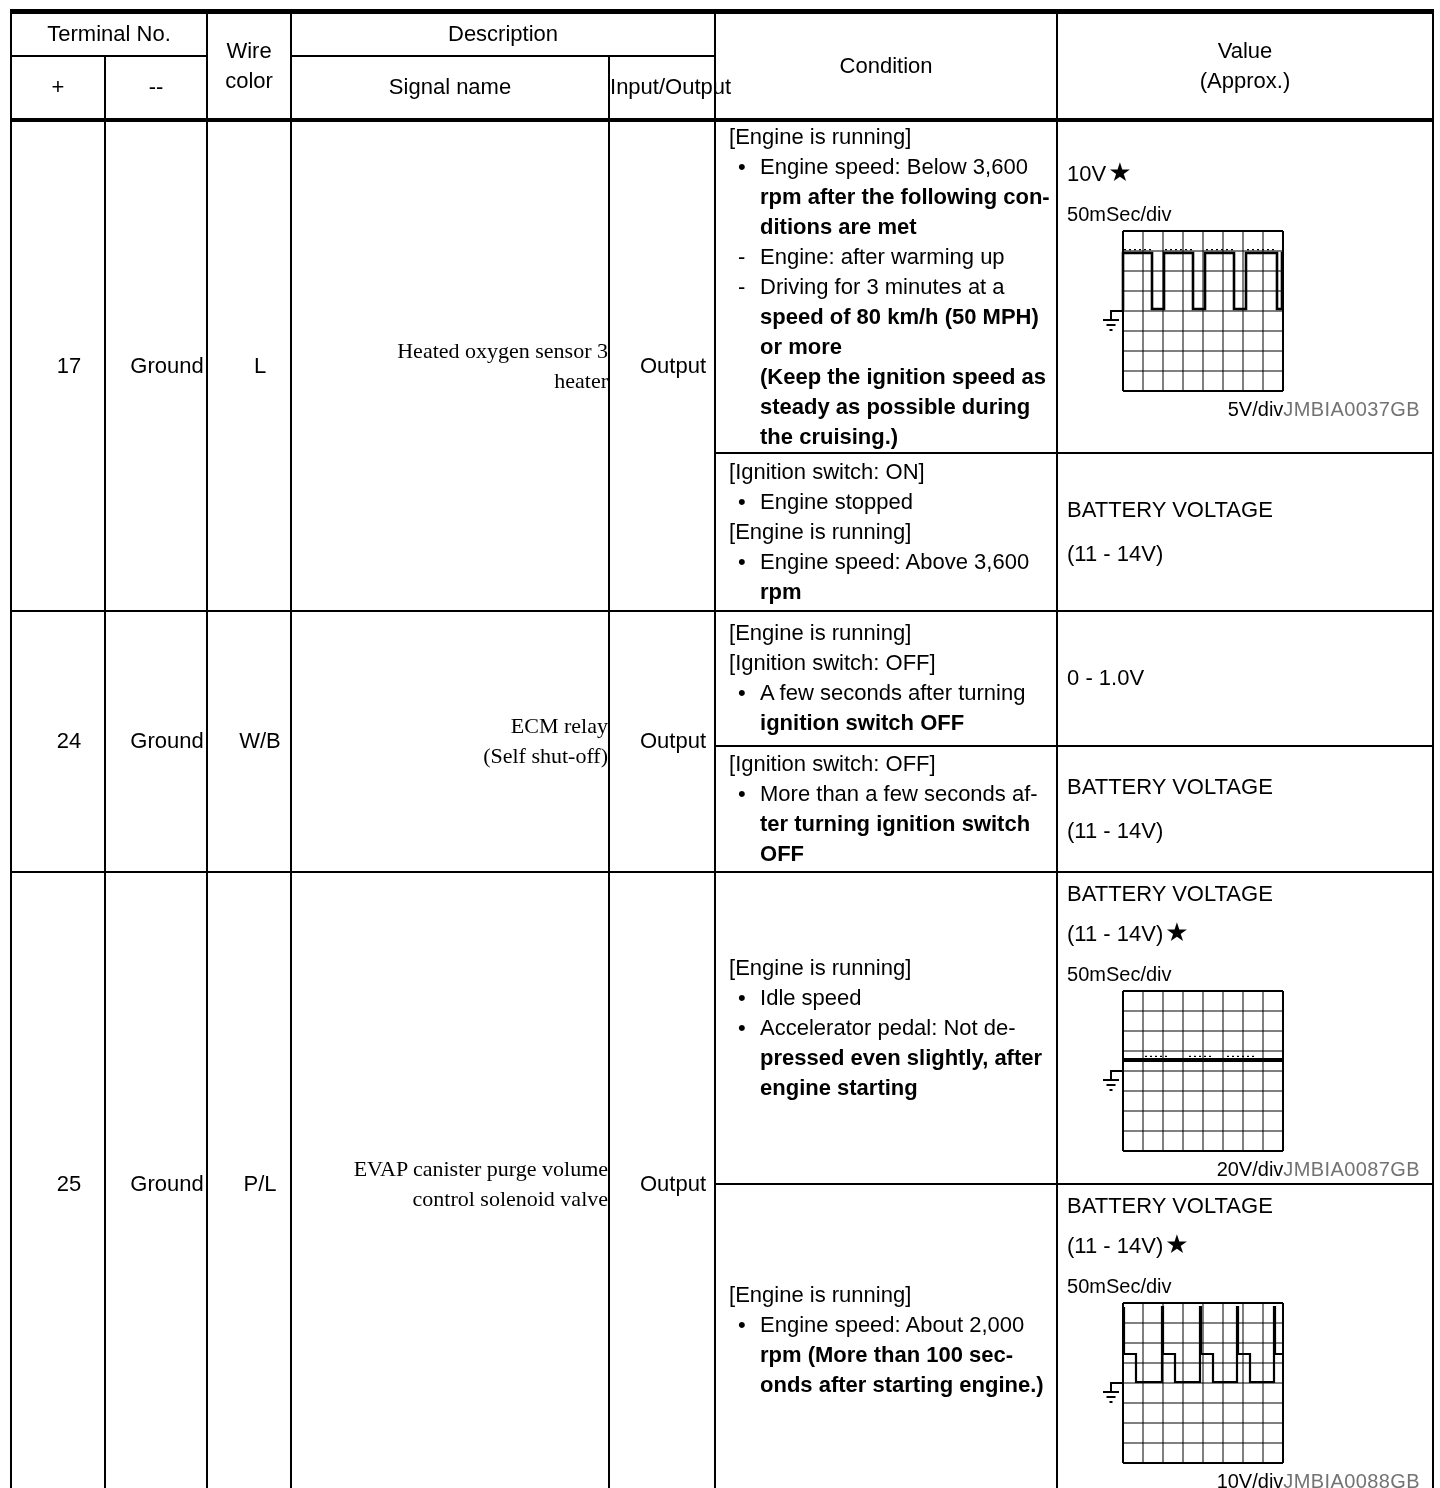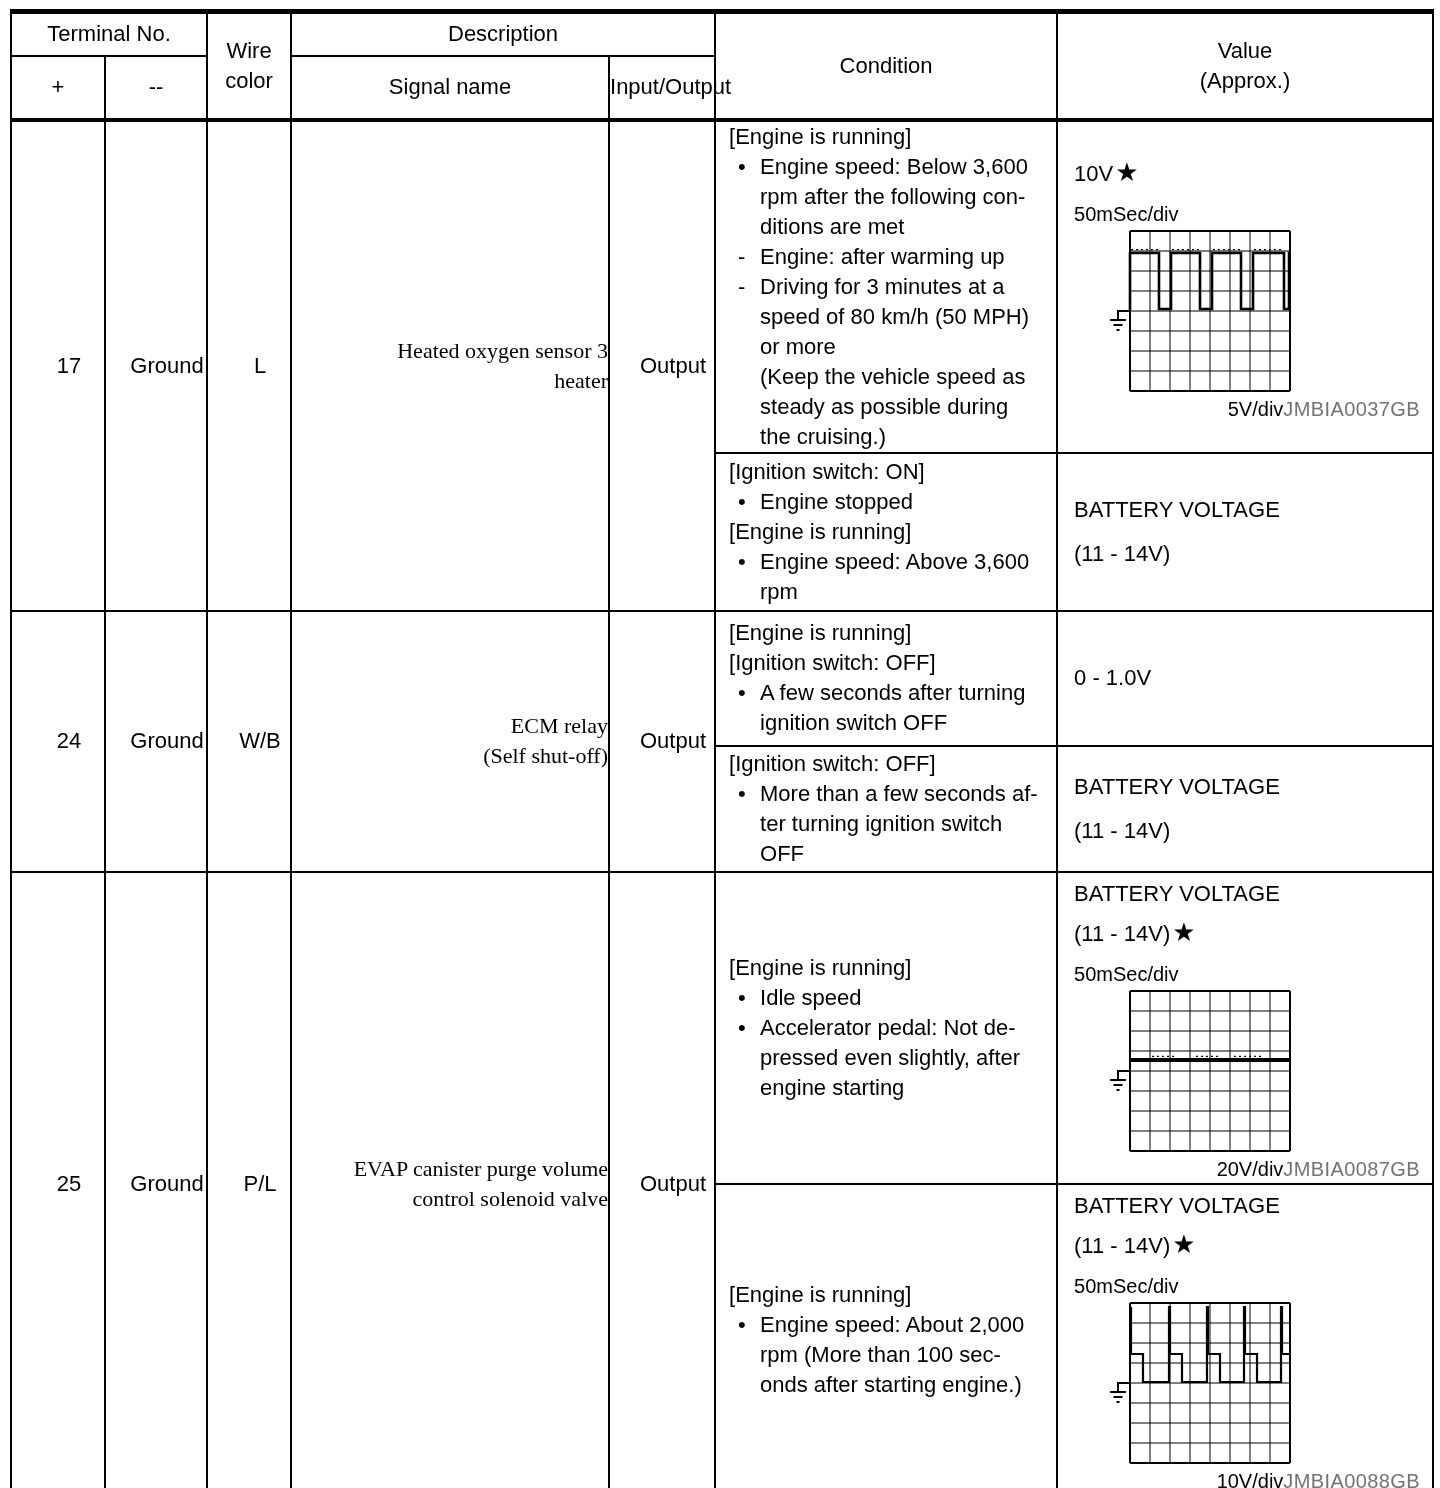--- a/index.html
+++ b/index.html
@@ -13,23 +13,23 @@
   tr.hrow1{height:44px;}
   tr.hrow2{height:64px;}
   th.bb4{border-bottom-width:4px;}
   th.pre{white-space:pre-line;}
   tbody td{font-size:22px;vertical-align:middle;}
   td.c{text-align:center;padding-left:22px;}
   td.signal{padding-left:14px;line-height:30px;text-align:right;font-family:Liberation Serif, serif;}
   td.cond{padding:0 12px 0 13px;line-height:30px;text-align:left;}
   .cl{white-space:nowrap;}
   .cl.b,.cl.d{position:relative;padding-left:31px;}
-  .cl.w{padding-left:31px;}
+  .cl.w{padding-left:31px;font-weight:bold;}
   .cl .mk{position:absolute;left:9px;top:0;}
-  td.vcell{padding:2px 6px 2px 16px;line-height:44px;text-align:left;}
+  td.vcell{padding:2px 6px 2px 9px;line-height:44px;text-align:left;}
   .vline{white-space:nowrap;}
   .vtitle-wrap{margin-bottom:10px;}
   .vtitle{line-height:38px;white-space:nowrap;}
   .star{font-size:26px;padding-left:2px;}
   .scope-time{width:216px;font-size:20px;line-height:22px;}
   svg.scope{display:block;margin-left:28px;}
   .scope-bottom{display:flex;justify-content:flex-end;align-items:baseline;margin:0 6px 0 56px;line-height:24px;}
   .scope-volt{font-size:20px;}
   .scope-code{font-size:20px;color:#737373;letter-spacing:.4px;}
   tr.r0s0{height:332px;} tr.r0s1{height:158px;}
@@ -78,21 +78,21 @@
           <td class="c" rowspan="2">Output</td>
           <td class="cond">
             <div class="cl h"><span>[Engine is running]</span></div>
             <div class="cl b"><span class="mk">•</span><span>Engine speed: Below 3,600</span></div>
             <div class="cl w"><span>rpm after the following con-</span></div>
             <div class="cl w"><span>ditions are met</span></div>
             <div class="cl d"><span class="mk">-</span><span>Engine: after warming up</span></div>
             <div class="cl d"><span class="mk">-</span><span>Driving for 3 minutes at a</span></div>
             <div class="cl w"><span>speed of 80 km/h (50 MPH)</span></div>
             <div class="cl w"><span>or more</span></div>
-            <div class="cl w"><span>(Keep the vehicle speed as</span></div>
+            <div class="cl w"><span>(Keep the ignition speed as</span></div>
             <div class="cl w"><span>steady as possible during</span></div>
             <div class="cl w"><span>the cruising.)</span></div>
           </td>
           <td class="vcell">
             <div class="vtitle-wrap">
               <div class="vtitle"><span>10V</span><span class="star">★</span></div>
             </div>
             <div class="scope-time">50mSec/div</div>
             <svg class="scope" width="200" height="172" viewBox="-28 -6 200 172">
               <g>

